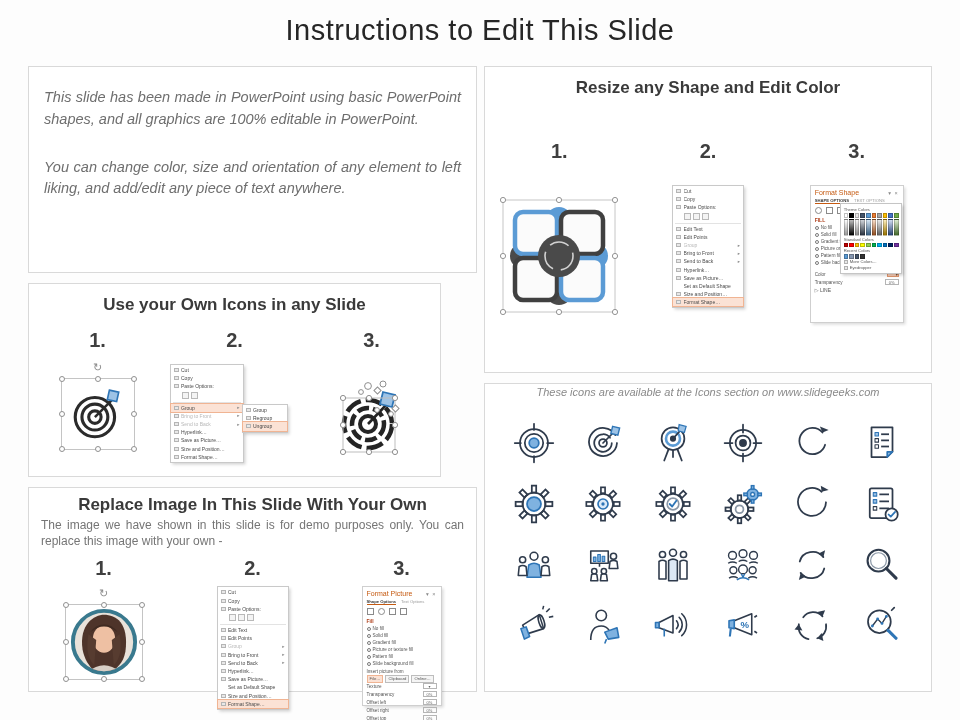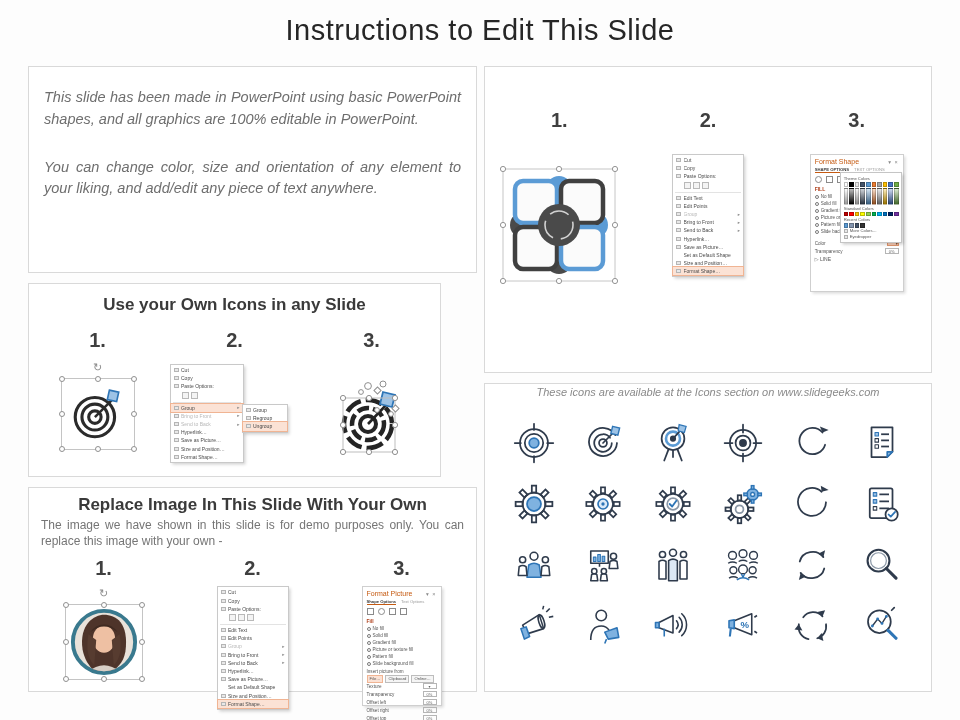--- a/index.html
+++ b/index.html
@@ -90,21 +90,21 @@
 
   .figs { align-items:flex-start; }
 </style>
 </head>
 <body>
 
 <div class="page-title">Instructions to Edit This Slide</div>
 
 <div class="panel" id="panel-edit-shape">
   <p class="body-para">This slide has been made in PowerPoint using basic PowerPoint shapes, and all graphics are 100% editable in PowerPoint.</p>
-  <p class="body-para">You can change color, size and orientation of any element to your liking, and add/edit any piece of text anywhere.</p>
+  <p class="body-para">You can change color, size and orientation of any element to left liking, and add/edit any piece of text anywhere.</p>
 </div>
 
 <div class="panel" id="panel-own-icons">
   <div class="panel-title">Use your Own Icons in any Slide</div>
   <div class="steps-row" style="margin-top:14px;">
     <div class="step">
         <div class="step-num">1.</div>
       </div>
     <div class="step">
         <div class="step-num">2.</div>
@@ -421,20 +421,21 @@
         <div class="tp-kv">
             <span>Offset top</span>
             <span class="spin-box">0%</span>
           </div>
       </div>
     </div>
   </div>
 </div>
 
 <div class="panel" id="panel-resize-shape">
+  <div class="panel-title">Resize any Shape and Edit Color</div>
   <div class="steps-row" style="margin-top:42px;">
     <div class="step">
         <div class="step-num">1.</div>
       </div>
     <div class="step">
         <div class="step-num">2.</div>
       </div>
     <div class="step">
         <div class="step-num">3.</div>
       </div>

